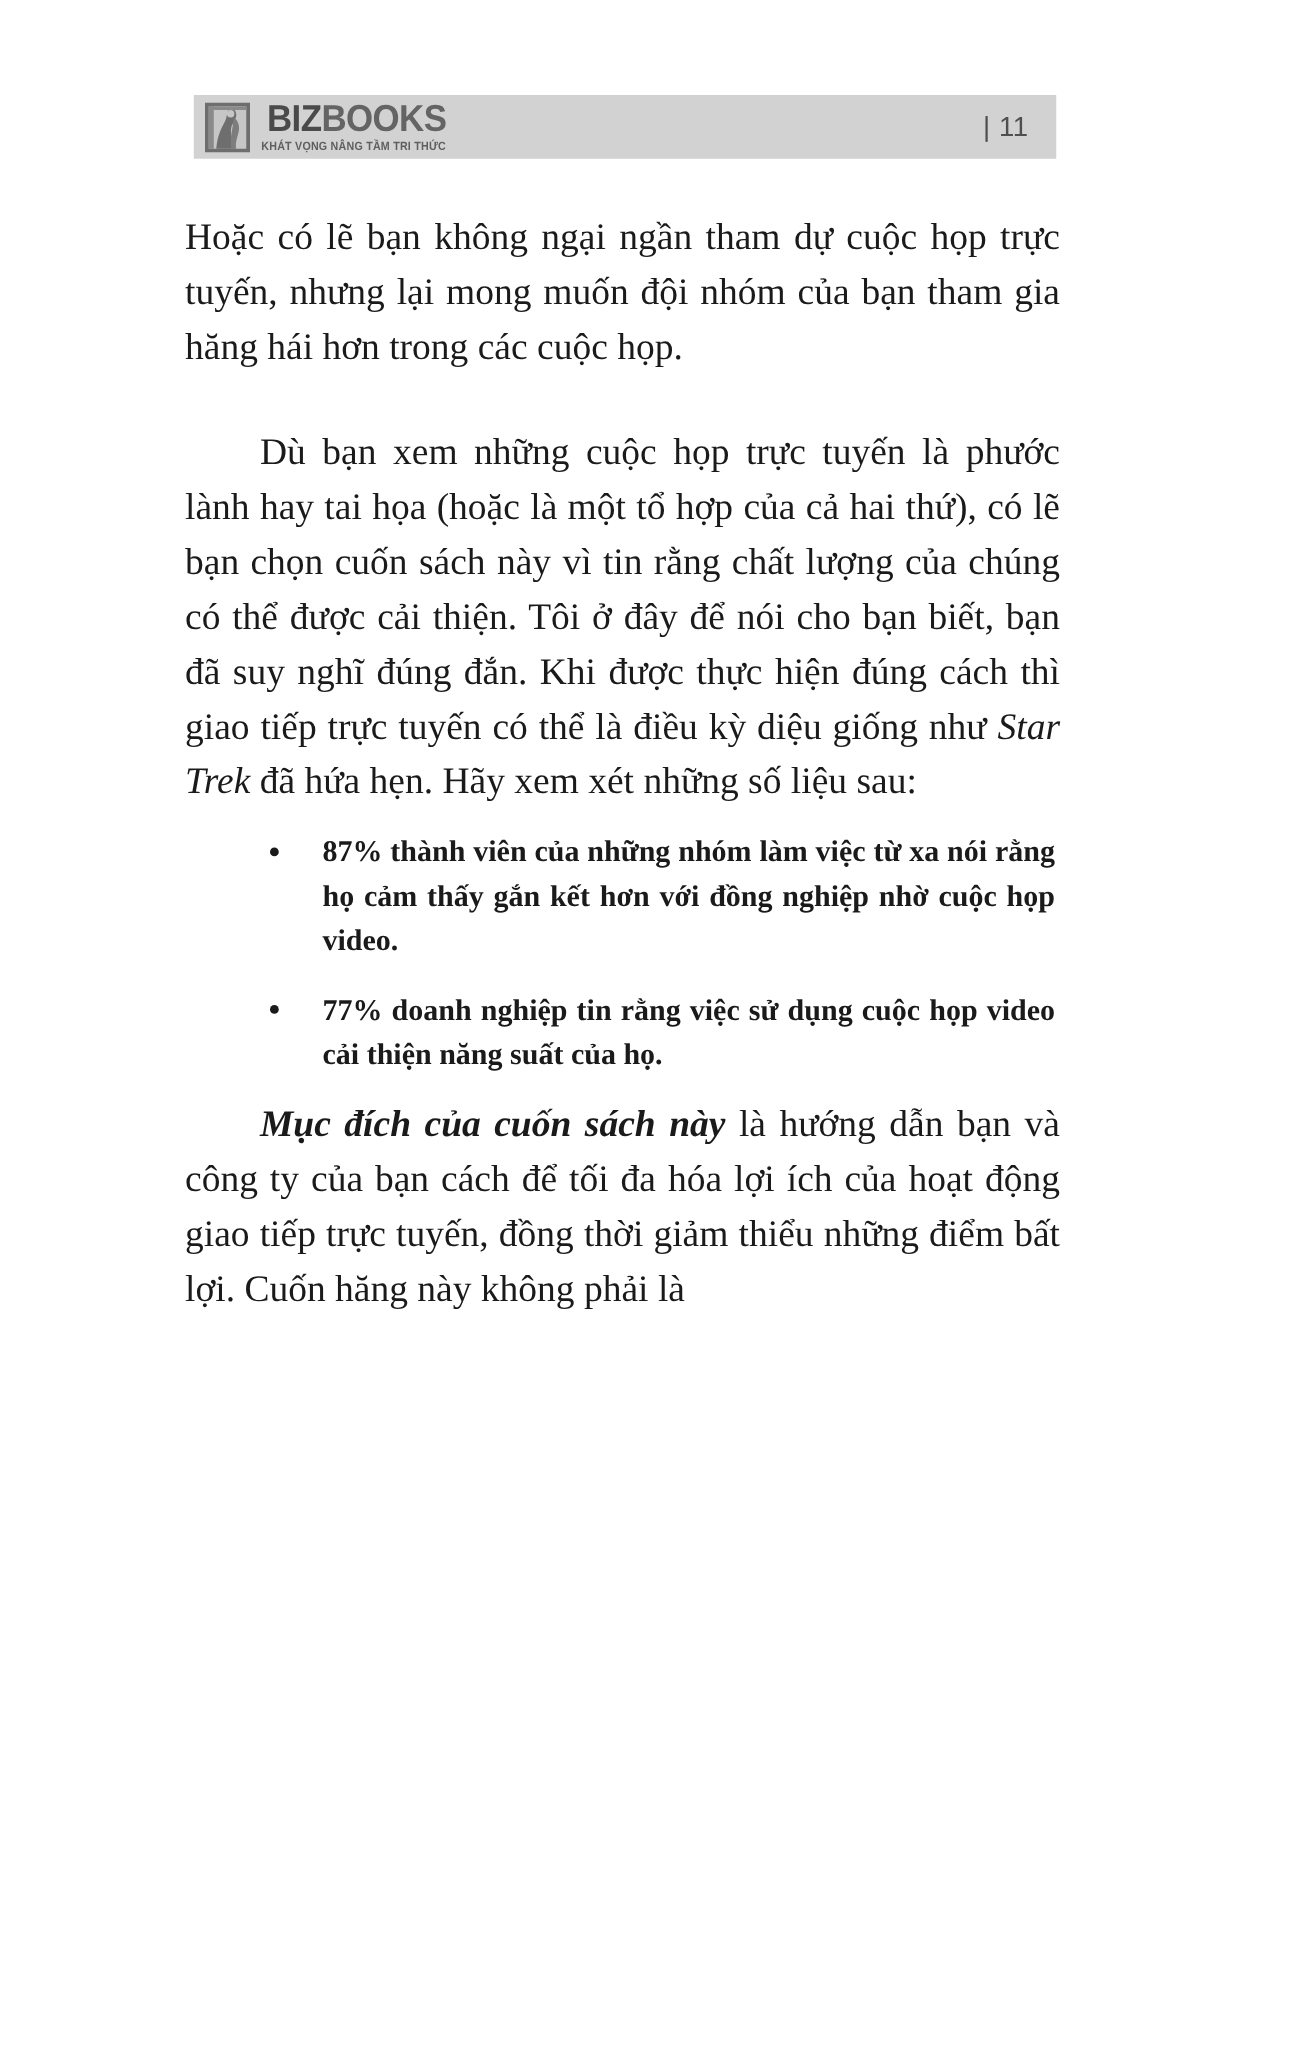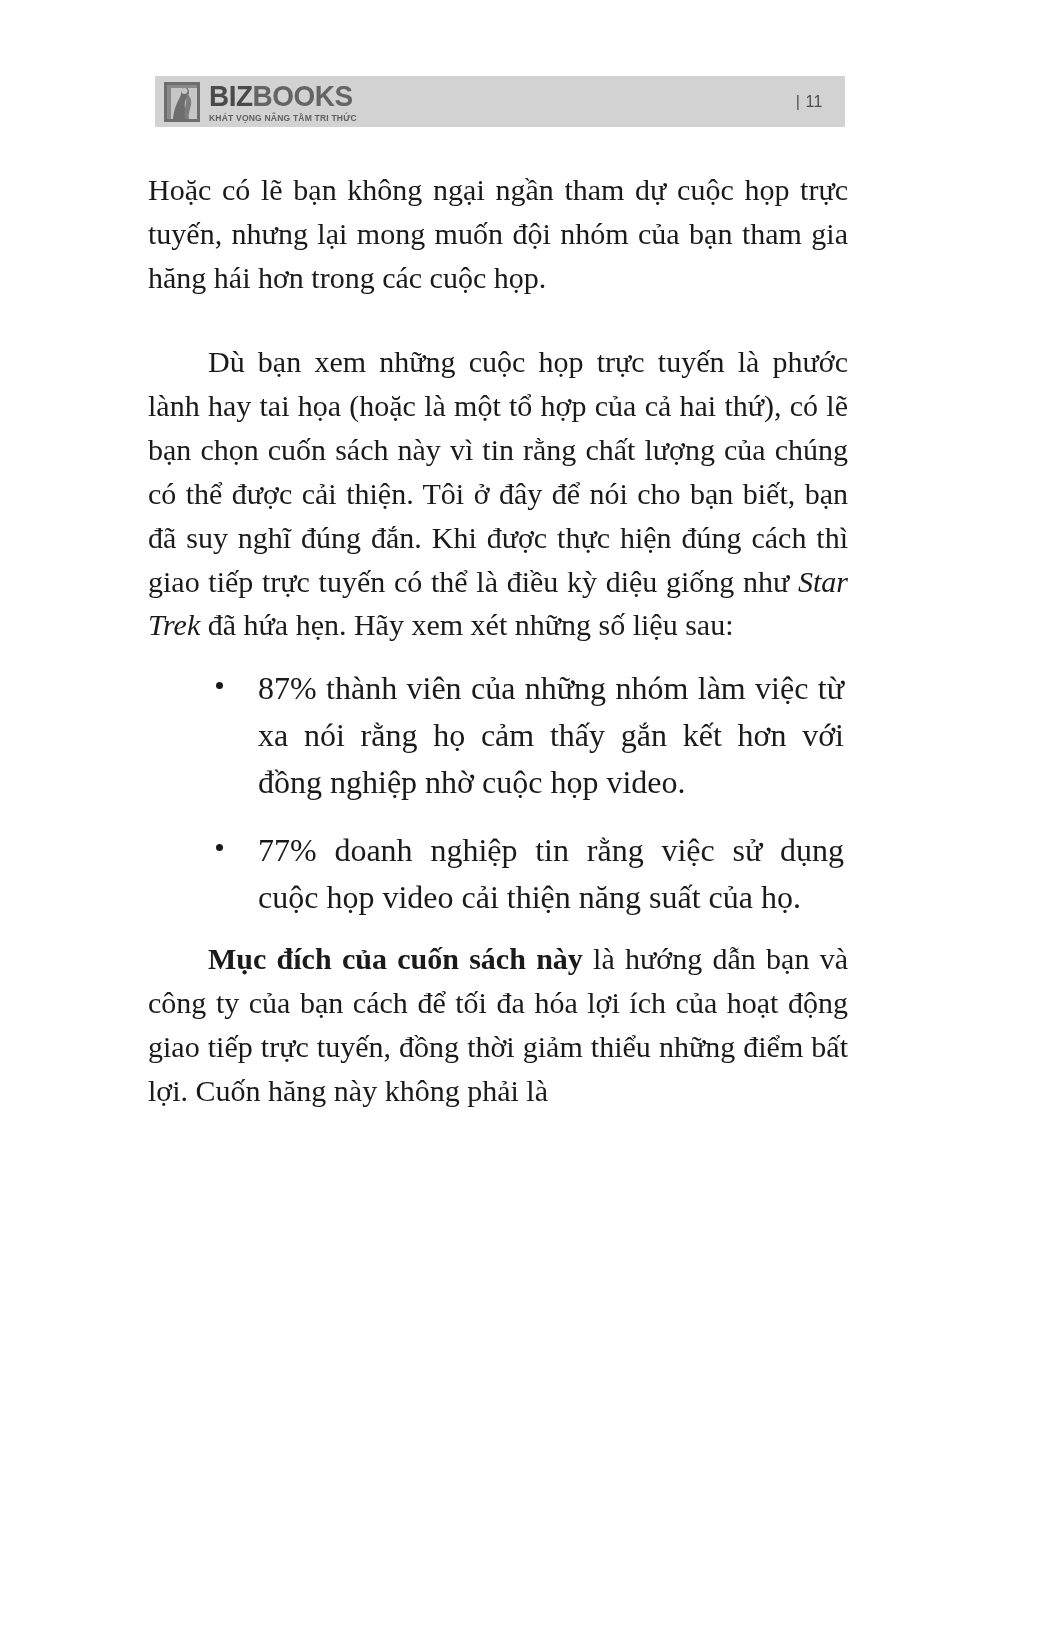--- a/index.html
+++ b/index.html
@@ -48,20 +48,21 @@
     width: 36px;
     height: 40px;
     flex: 0 0 auto;
     display: block;
   }
   .brand-text {
     display: flex;
     flex-direction: column;
     justify-content: center;
     line-height: 1;
+    text-align: center;
   }
   .brand-name {
     font-family: "Liberation Sans", "DejaVu Sans", sans-serif;
     font-weight: 700;
     font-size: 30px;
     letter-spacing: -0.5px;
     color: #5c5c5c;
     transform: scaleX(0.93);
     transform-origin: left center;
     margin-bottom: 2px;
@@ -73,21 +74,21 @@
     font-weight: 700;
     font-size: 9.5px;
     letter-spacing: 0.2px;
     color: #5f5f5f;
     transform: scaleX(0.9);
     transform-origin: left center;
     white-space: nowrap;
   }
   .folio {
     font-family: "Liberation Sans", "DejaVu Sans", sans-serif;
-    font-size: 16px;
+    font-size: 22px;
     color: #4f4f4f;
     padding-right: 22px;
     letter-spacing: 0.5px;
     white-space: nowrap;
   }
 
   
   .content {
     position: absolute;
     left: 148px;
@@ -100,35 +101,36 @@
     line-height: 1.465;
     text-align: justify;
     text-justify: inter-word;
     -webkit-hyphens: none;
     hyphens: none;
   }
   p.para.indent { text-indent: 60px; margin-top: 40px; }
   p.para.first-block { }
   p.para.lead-in { margin-top: 16px; }
   .italic { font-style: italic; }
-  .bold { font-weight: 700; }
+  .bold { font-weight: 700; font-style: italic; }
 
   ul.stats {
     list-style: none;
     margin: 18px 0 14px 0;
     padding: 0;
   }
   ul.stats li {
     position: relative;
-    font-size: 32px;
+    font-size: 24px;
     line-height: 1.465;
     text-align: justify;
     text-justify: inter-word;
     margin: 0 4px 21px 0;
     padding-left: 110px;
+    font-weight: bold;
   }
   ul.stats li:last-child { margin-bottom: 0; }
   ul.stats li .dot {
     position: absolute;
     left: 68px;
     top: 0.52em;
     width: 7px;
     height: 7px;
     background: #1a1a1a;
     border-radius: 50%;

